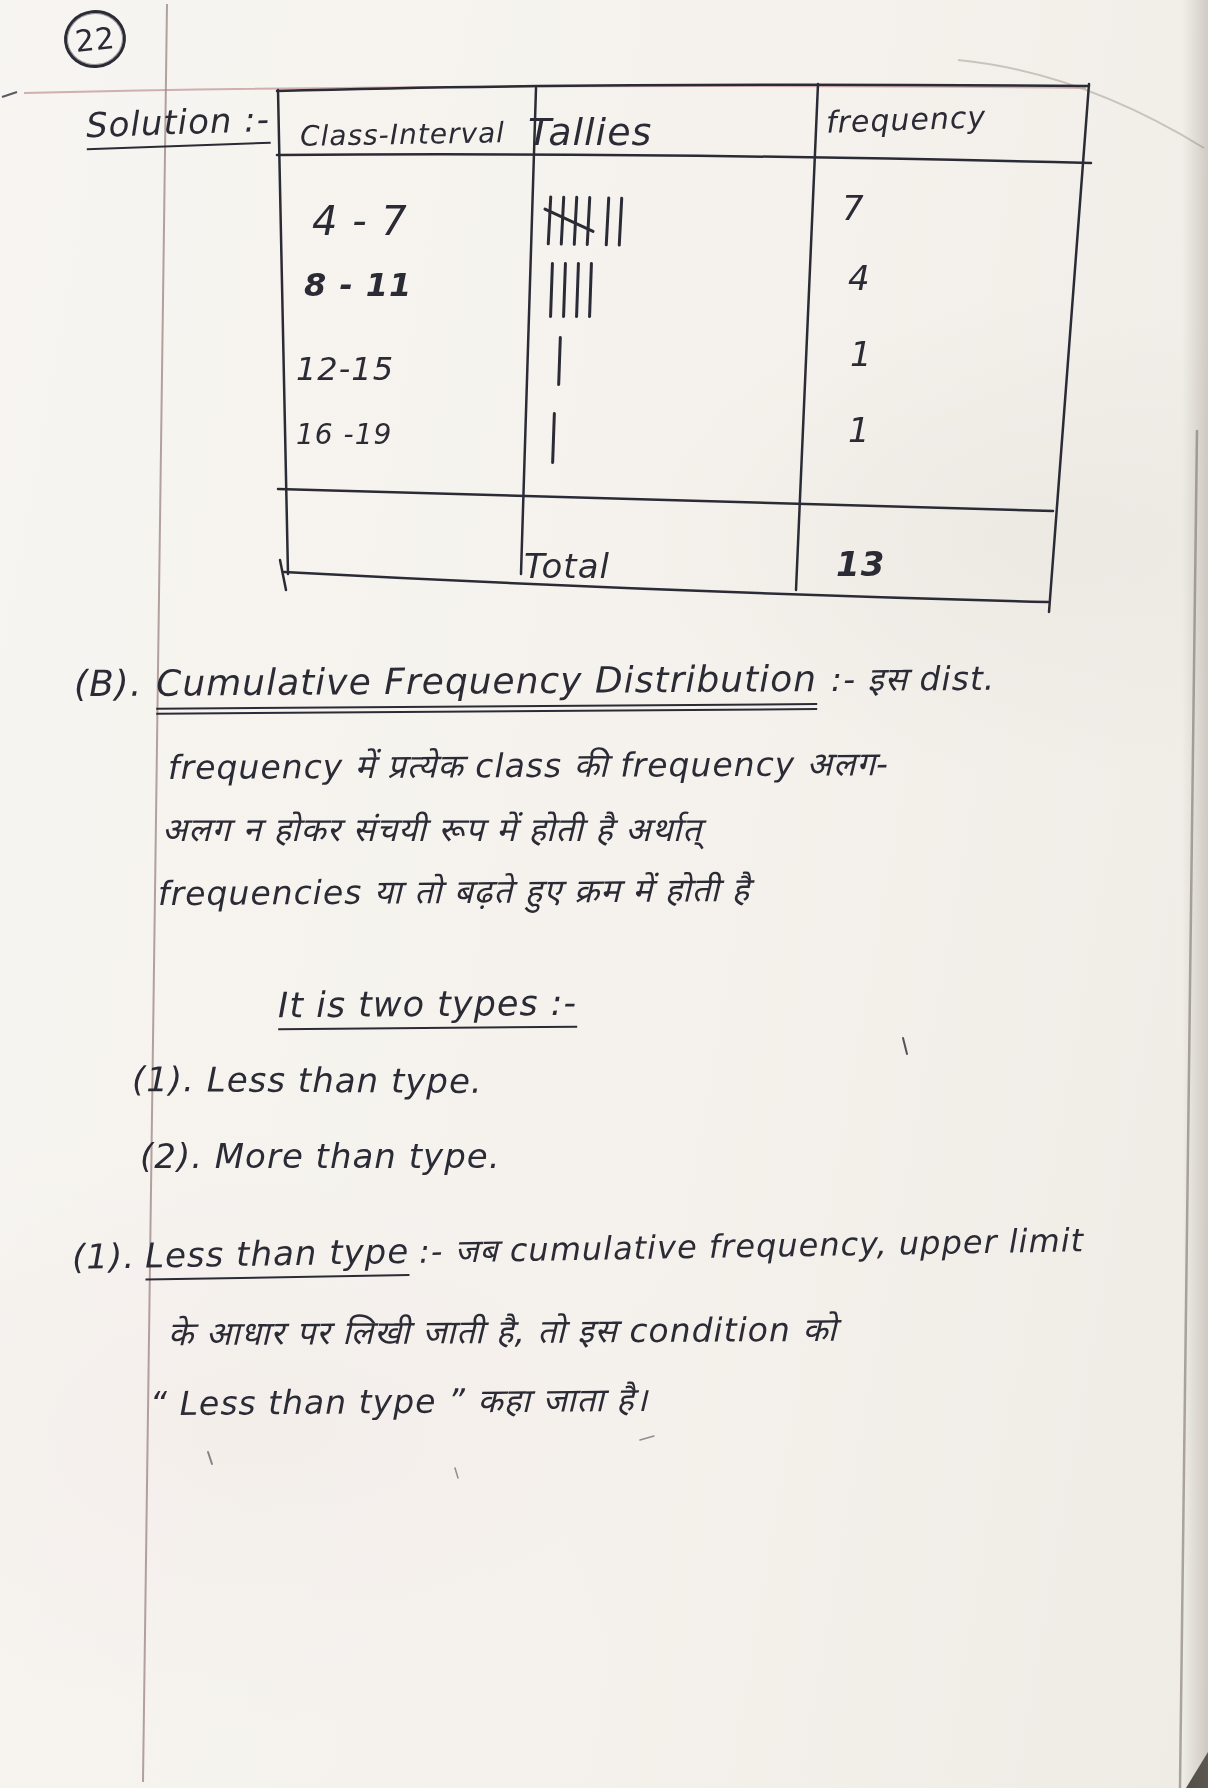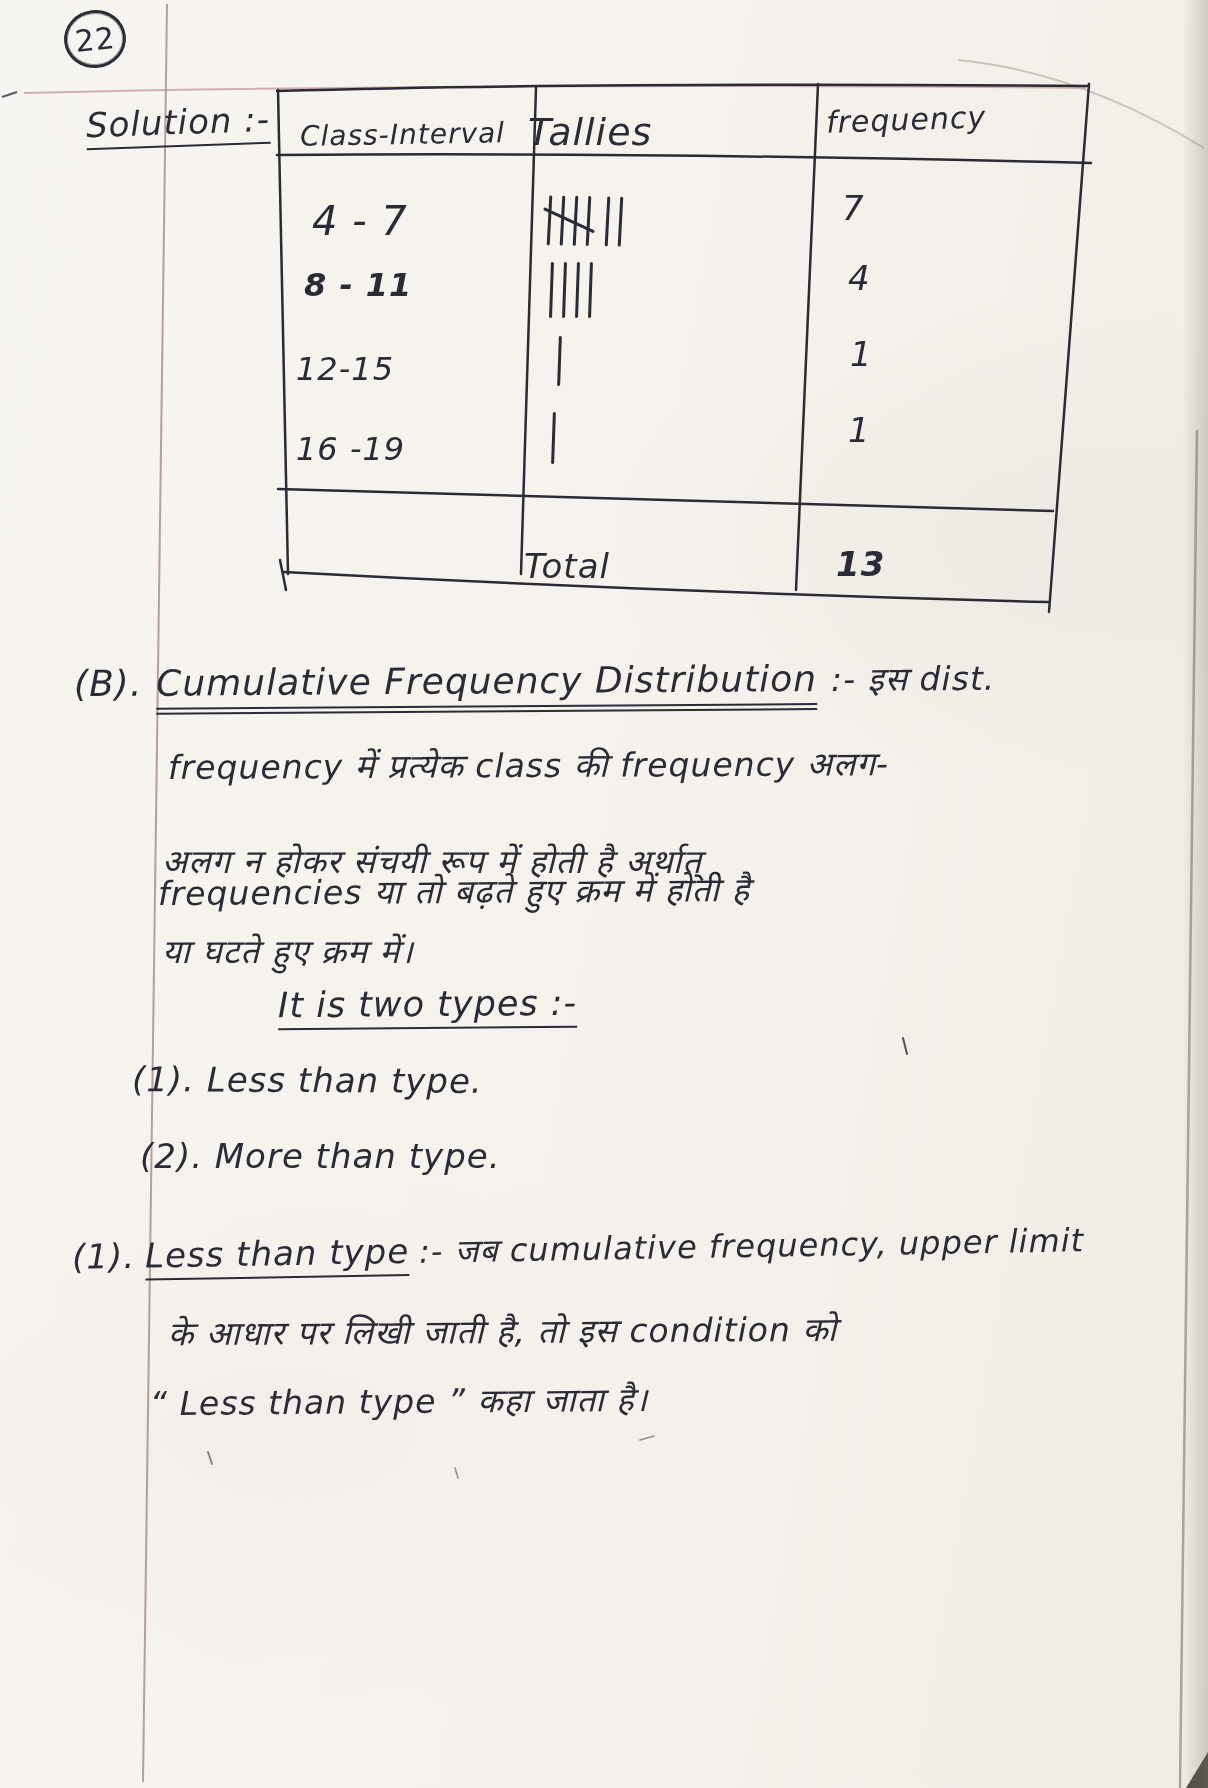--- a/index.html
+++ b/index.html
@@ -23,38 +23,38 @@
     box-shadow:inset 0 0 0 1px rgba(43,43,54,.45);transform:rotate(-6deg);}
   #solution{left:86px;top:102px;font-size:34px;transform:rotate(-2deg);}
   
   #th-ci{left:300px;top:118px;font-size:28px;transform:rotate(-1deg);}
   #th-ta{left:528px;top:110px;font-size:38px;}
   #th-fr{left:826px;top:102px;font-size:30px;transform:rotate(-2deg);}
   
   #r0-ci{left:312px;top:198px;font-size:40px;} #r0-fr{left:842px;top:188px;font-size:34px;}
   #r1-ci{left:304px;top:266px;font-size:32px;font-weight:bold;} #r1-fr{left:848px;top:258px;font-size:34px;}
   #r2-ci{left:296px;top:350px;font-size:32px;} #r2-fr{left:850px;top:334px;font-size:34px;}
-  #r3-ci{left:296px;top:418px;font-size:32px;margin-top:12px;} #r3-fr{left:848px;top:410px;font-size:34px;}
+  #r3-ci{left:296px;top:418px;font-size:28px;} #r3-fr{left:848px;top:410px;font-size:34px;}
   #total-label{left:524px;top:546px;font-size:34px;font-style:italic;} #total-value{left:836px;top:544px;font-size:34px;font-weight:bold;}
   
   .tally{position:absolute;z-index:2;display:flex;gap:16px;align-items:stretch;}
   #t0{left:548px;top:196px;height:50px;transform:rotate(1deg);}
   #t1{left:550px;top:262px;height:56px;}
   #t2{left:558px;top:336px;height:50px;}
   #t3{left:552px;top:412px;height:52px;}
   .tgroup{position:relative;display:flex;gap:10px;}
   .tbar{width:3px;background:#2b2b36;border-radius:2px;transform:rotate(2deg);}
   .tcross{position:absolute;left:-7px;right:-7px;top:45%;height:3px;background:#2b2b36;
     transform:rotate(24deg);border-radius:2px;}
   
   #secb-line1{left:74px;top:658px;font-size:36px;transform:rotate(-.4deg);}
   #secb-line1 .suffix{font-size:33px;margin-left:14px;}
   #secb-line1 .mk{margin-right:14px;}
   #secb-line2{left:168px;top:742px;font-size:33px;transform:rotate(-.3deg);}
-  #secb-line3{left:162px;top:806px;font-size:33px;margin-top:32px;}
+  #secb-line3{left:162px;top:806px;font-size:33px;}
   #secb-line4{left:158px;top:868px;font-size:33px;transform:rotate(-.4deg);}
   #secb-line5{left:162px;top:928px;font-size:33px;}
   #types-head{left:278px;top:984px;font-size:35px;transform:rotate(-.5deg);}
   #type1{left:132px;top:1060px;font-size:34px;transform:rotate(.3deg);}
   #type2{left:140px;top:1136px;font-size:34px;}
   
   #lt-line1{left:72px;top:1226px;font-size:34px;transform:rotate(-1deg);}
   #lt-line1 .mk{margin-right:10px;}
   #lt-line1 .rest{font-size:32px;margin-left:10px;}
   #lt-line2{left:168px;top:1308px;font-size:33px;transform:rotate(-.4deg);}
@@ -149,21 +149,20 @@
 
   <div class="hw" id="total-label">Total</div>
   <div class="hw" id="total-value">13</div>
 
   <div class="hw" id="secb-line1">
     <span class="mk">(B).</span><span class="u2">Cumulative Frequency Distribution</span><span class="suffix">:- इस dist.</span>
   </div>
   <div class="hw" id="secb-line2">frequency में प्रत्येक class की frequency अलग-</div>
   <div class="hw" id="secb-line3">अलग न होकर संचयी रूप में होती है अर्थात्</div>
   <div class="hw" id="secb-line4">frequencies या तो बढ़ते हुए क्रम में होती है</div>
-  <div class="hw" id="secb-line5">या घटते हुए क्रम में।</div>
 
   <div class="hw u1" id="types-head">It is two types :-</div>
   <div class="hw" id="type1">(1). Less than type.</div>
   <div class="hw" id="type2">(2). More than type.</div>
 
   <div class="hw" id="lt-line1">
     <span class="mk">(1).</span><span class="u1">Less than type</span><span class="rest">:- जब cumulative frequency, upper limit</span>
   </div>
   <div class="hw" id="lt-line2">के आधार पर लिखी जाती है, तो इस condition को</div>
   <div class="hw" id="lt-line3">“ Less than type ” कहा जाता है।</div>

